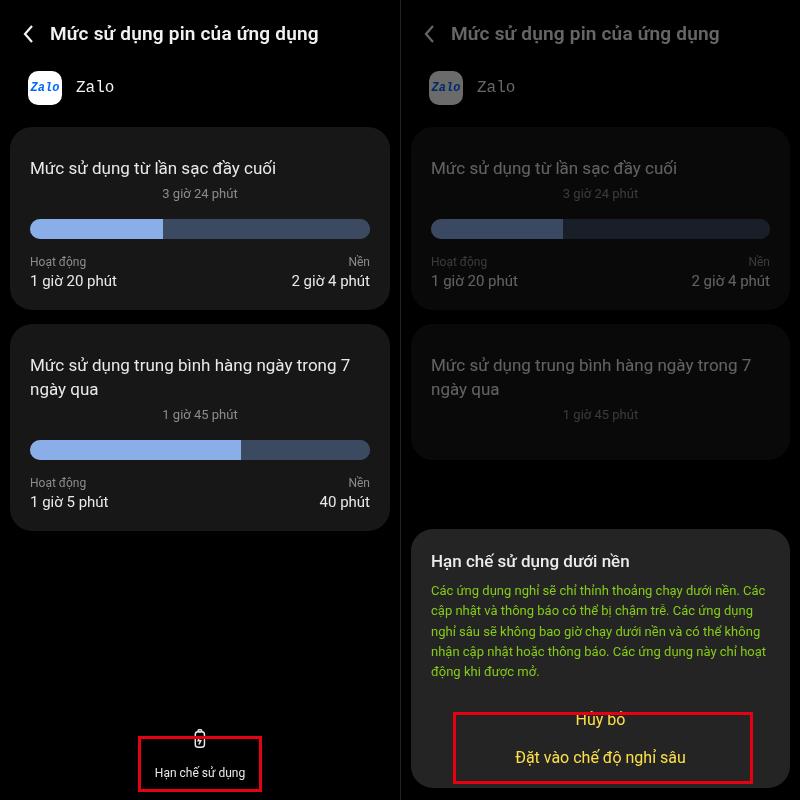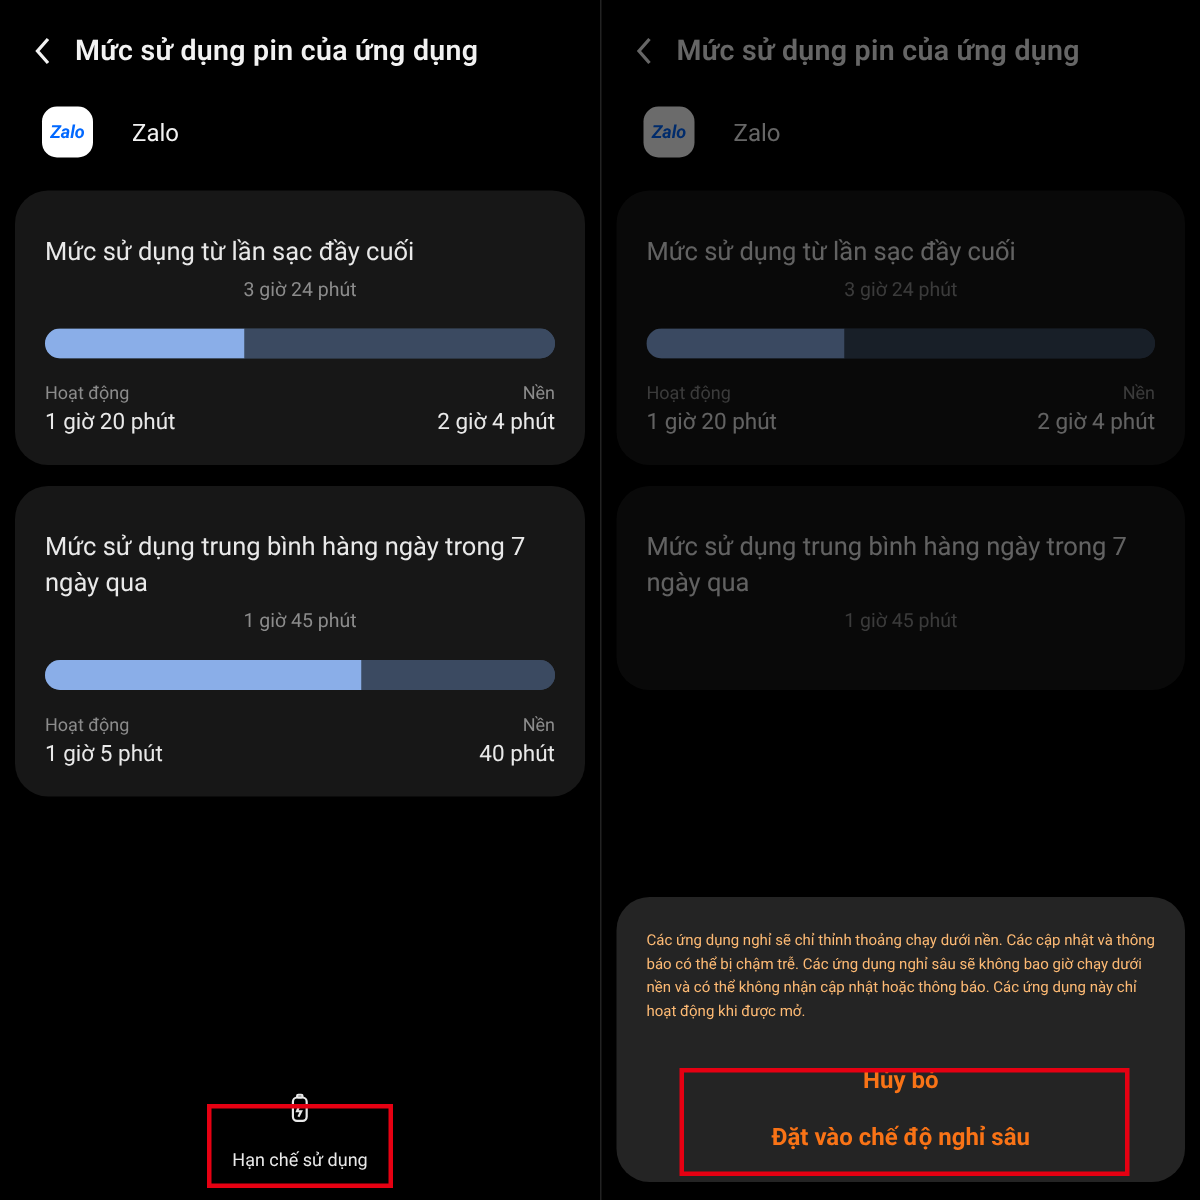--- a/index.html
+++ b/index.html
@@ -38,22 +38,23 @@
   .back svg { width: 14px; height: 22px; stroke: #f2f2f2; fill: none; stroke-width: 2.2; }
   .title {
     color: #f2f2f2;
     font-size: 19px;
     font-weight: 600;
     letter-spacing: 0.2px;
   }
   .app-row {
     display: flex;
     align-items: center;
-    gap: 26px;
+    gap: 14px;
     padding: 8px 28px 22px 28px;
+    font-family: Liberation Mono, monospace;
   }
   .app-icon {
     width: 34px;
     height: 34px;
     border-radius: 10px;
     background: #fff;
     display: flex;
     align-items: center;
     justify-content: center;
   }
@@ -134,30 +135,30 @@
     border-radius: 22px;
     padding: 22px 20px 12px 20px;
   }
   .dialog-title {
     color: #ececec;
     font-size: 17px;
     font-weight: 500;
     margin-bottom: 10px;
   }
   .dialog-body {
-    color: #fdba74;
-    font-size: 10px;
+    color: #84cc16;
+    font-size: 13px;
     line-height: 1.55;
     margin-bottom: 18px;
   }
   .dialog-btn {
-    color: #f97316;
+    color: #fde047;
     text-align: center;
     font-size: 16px;
-    font-weight: 700;
+    font-weight: 400;
     padding: 10px 0;
   }
   .dialog-options {
     display: flex;
     flex-direction: column;
     gap: 0;
   }
   .dialog-options .dialog-btn { padding: 9px 0; }
 </style>
 </head>
@@ -268,20 +269,21 @@
       </div>
     </div>
 
     <div class="card">
       <div class="card-title">Mức sử dụng trung bình hàng ngày trong 7 ngày qua</div>
       <div class="card-sub">1 giờ 45 phút</div>
     </div>
   </div>
 
   <div class="dialog">
+    <div class="dialog-title">Hạn chế sử dụng dưới nền</div>
     <div class="dialog-body">Các ứng dụng nghỉ sẽ chỉ thỉnh thoảng chạy dưới nền. Các cập nhật và thông báo có thể bị chậm trễ. Các ứng dụng nghỉ sâu sẽ không bao giờ chạy dưới nền và có thể không nhận cập nhật hoặc thông báo. Các ứng dụng này chỉ hoạt động khi được mở.</div>
     <div class="dialog-btn">Hủy bỏ</div>
     <div class="dialog-options">
       <div class="dialog-btn">Đặt vào chế độ nghỉ sâu</div>
     </div>
   </div>
 
   <div class="red-box" style="left:52px; bottom:16px; width:300px; height:72px;"></div>
 </div>
 

